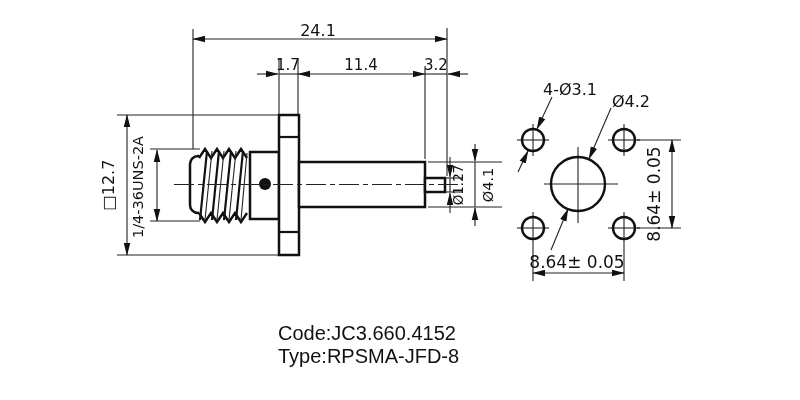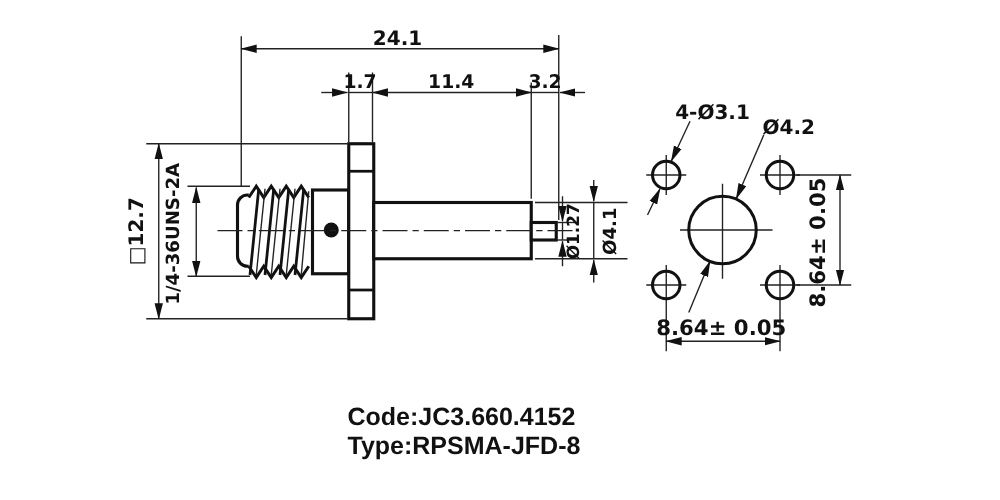--- a/index.html
+++ b/index.html
@@ -1,17 +1,17 @@
 <!DOCTYPE html>
 <html><head>
 <meta charset="utf-8">
 <style>
   html,body{margin:0;padding:0;background:#fff;}
   .page{position:relative;width:800px;height:400px;background:#fff;overflow:hidden;
-        font-family:"Liberation Sans",sans-serif;font-weight:bold;}
+        font-family:"Liberation Sans",sans-serif;}
   svg text{font-family:"DejaVu Sans","Liberation Sans",sans-serif;fill:#111;}
   svg .dimtxt{font-size:15px;}
   svg .big{font-size:16px;}
   svg .footer{font-family:"Liberation Sans",sans-serif;font-size:20px;fill:#111;}
   .thick{stroke:#111;stroke-width:2.5;fill:#fff;}
   .thin{stroke:#222;stroke-width:1.1;fill:none;}
   .mid{stroke:#111;stroke-width:2.2;fill:none;}
 </style>
 </head>
 <body>

